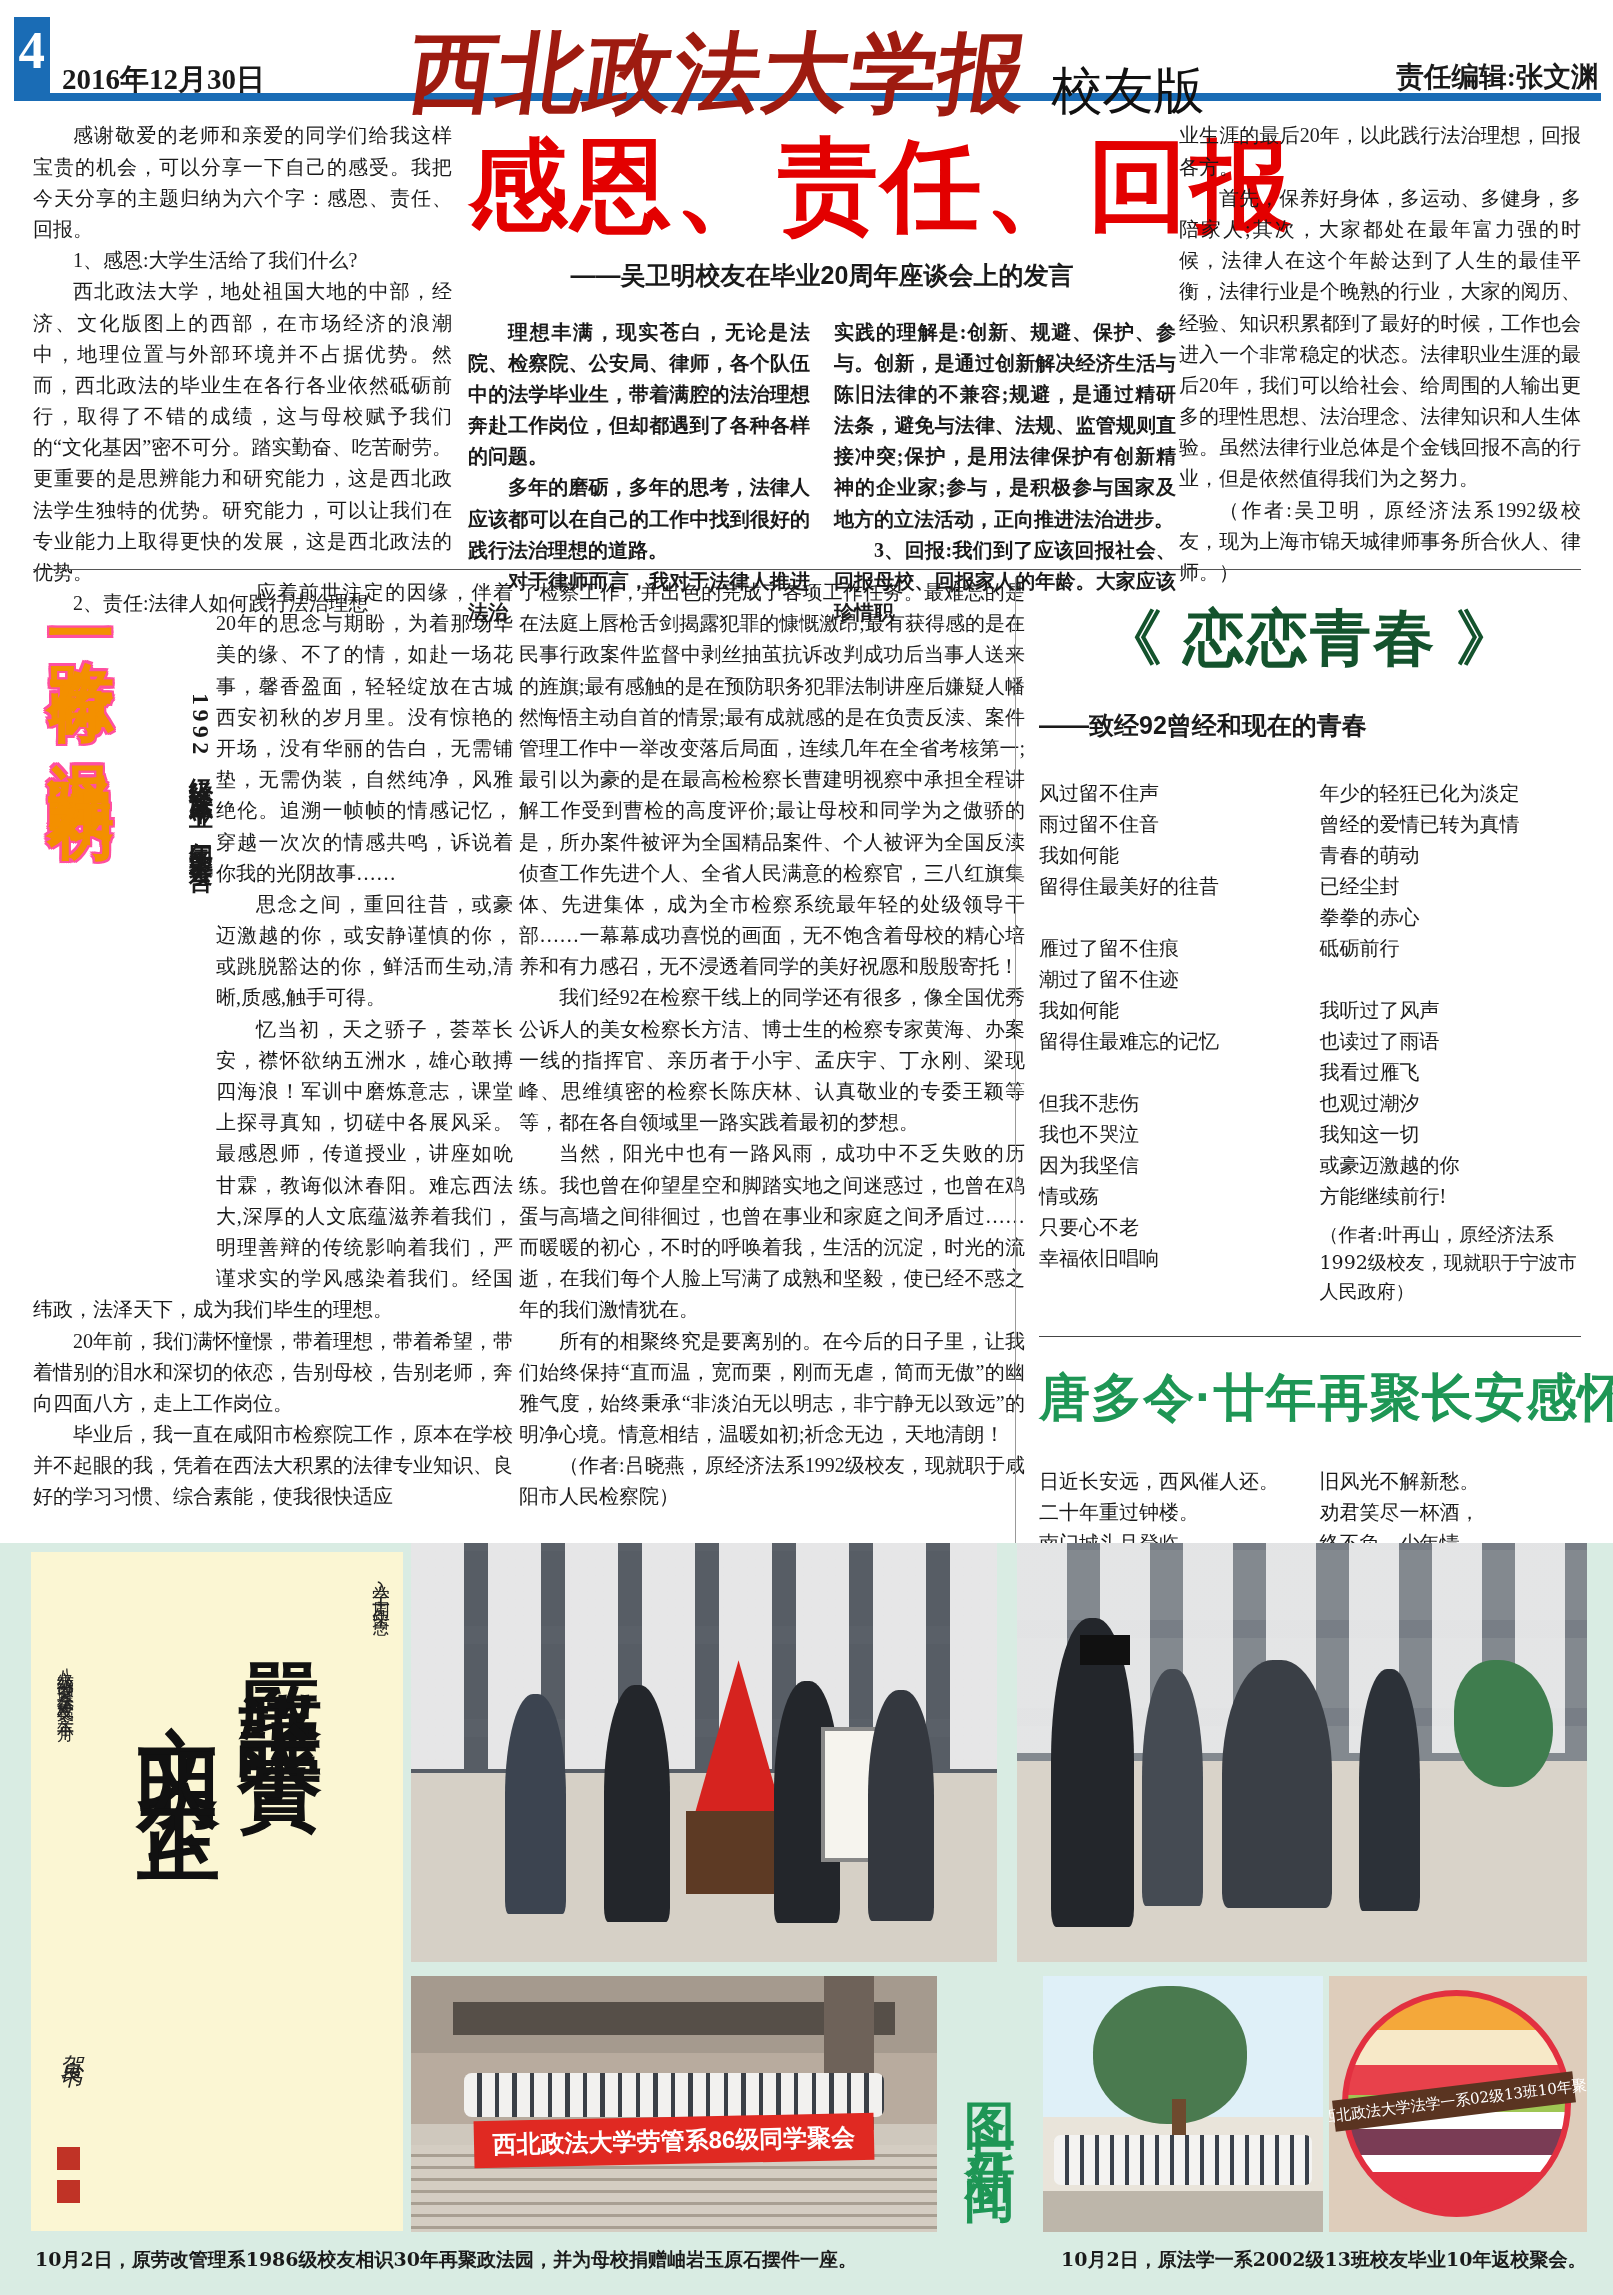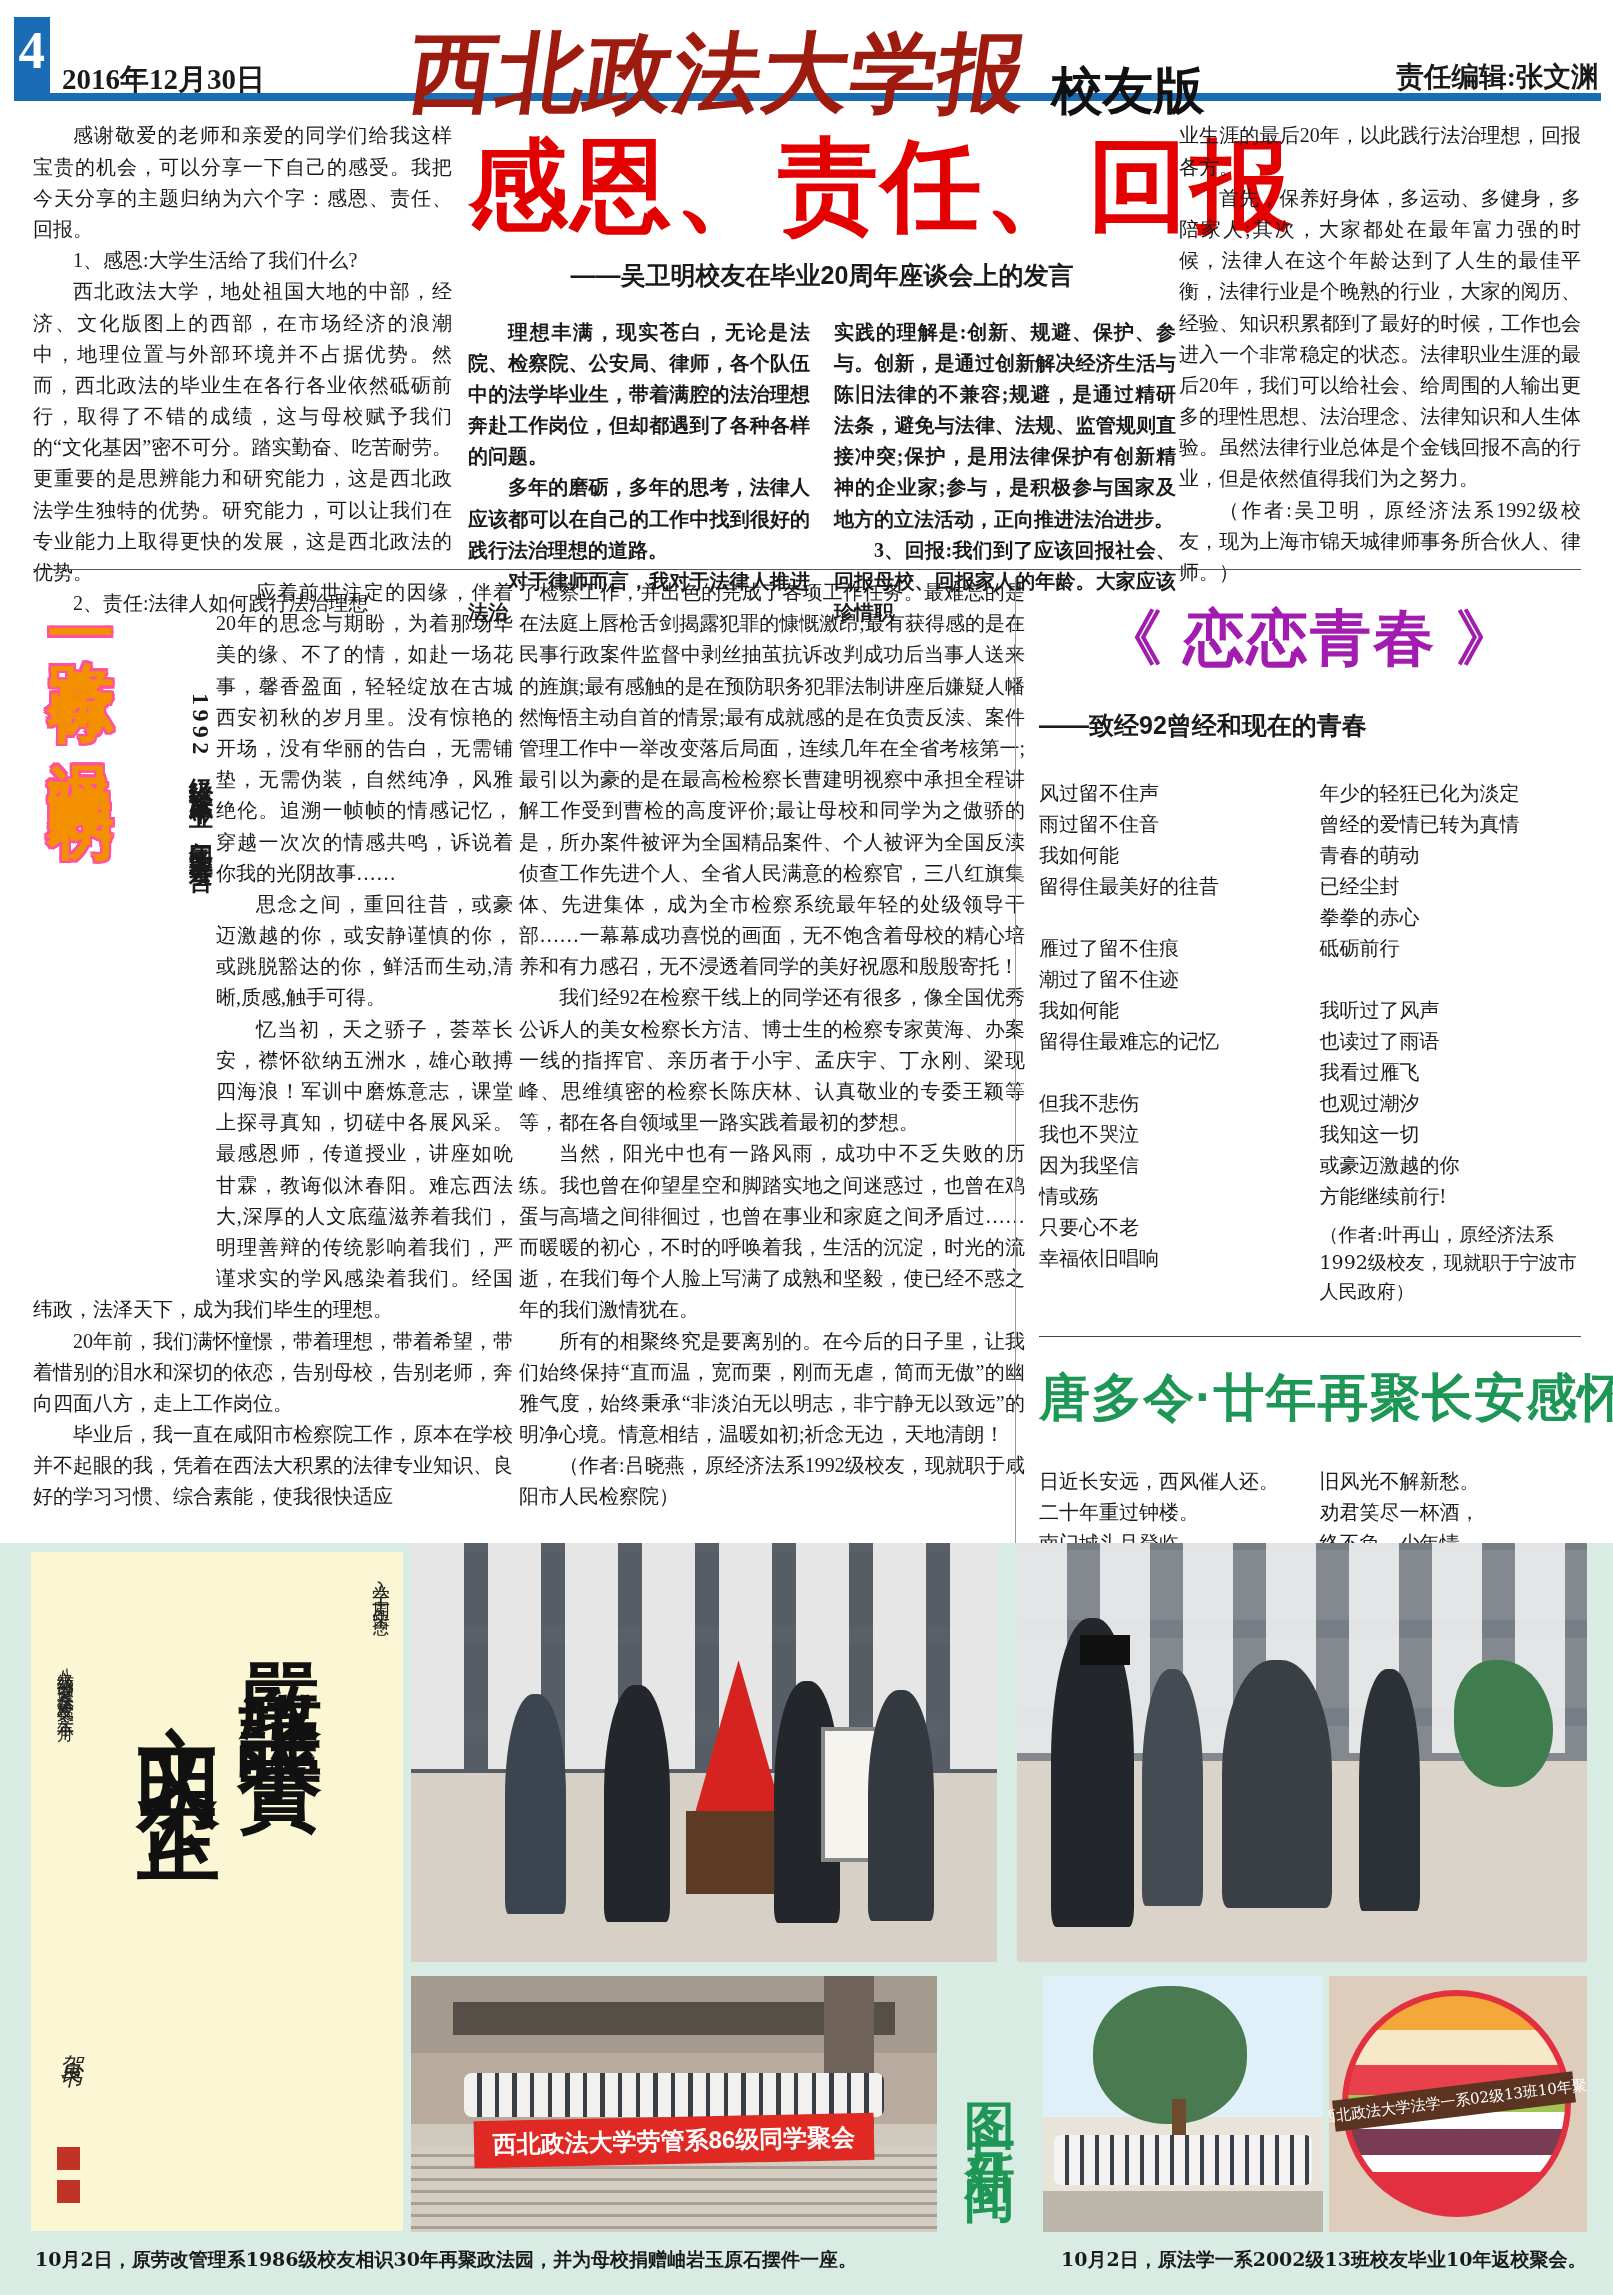--- a/index.html
+++ b/index.html
@@ -10,21 +10,21 @@
   
   .hdr{position:absolute;left:0;top:0;width:1614px;height:110px;}
   .pagenum-box{position:absolute;left:13.8px;top:16.5px;width:36px;height:84px;background:#1a6cb5;}
   .pagenum{display:block;text-align:center;color:#fff;font-family:"Liberation Serif",serif;
            font-weight:bold;font-size:53px;line-height:66px;}
   .hdr-bar{position:absolute;left:50px;top:93px;width:1551px;height:8.3px;background:#1a6cb5;}
   .hdr-date{position:absolute;left:62px;top:60px;font-size:29px;font-weight:bold;}
   .masthead{position:absolute;left:0;top:15.4px;width:1614px;text-align:center;white-space:nowrap;}
   .masthead .mh-main{font-size:87px;font-weight:bold;color:#9e1b10;display:inline-block;
            transform:skewX(-8deg);letter-spacing:1.1px;font-family:"DejaVu Serif",serif;}
-  .masthead .mh-ed{font-size:51px;font-weight:700;color:#111;display:inline-block;
+  .masthead .mh-ed{font-size:51px;font-weight:400;color:#111;display:inline-block;
            font-family:"Liberation Sans",sans-serif;vertical-align:-4.4px;margin-left:23px;}
   .hdr-editor{position:absolute;right:15.4px;top:58px;font-size:27.6px;font-weight:bold;}
 
   
   .para{font-size:20px;line-height:1.56;text-align:justify;text-indent:2em;margin:0;}
   .cont > .para:first-child{text-indent:0;}
   .author{font-size:19px;line-height:1.5;margin-top:7.7px;font-family:"DejaVu Serif",serif;}
 
   
   .a1{position:absolute;left:33px;top:116px;width:1548px;height:449px;}
@@ -48,21 +48,21 @@
           font-size:67px;letter-spacing:8.8px;color:#f39000;line-height:1.45;
           text-shadow:2.2px 2.2px 0 #ff4fa0,-2.2px -2.2px 0 #ff4fa0,2.2px -2.2px 0 #ff4fa0,-2.2px 2.2px 0 #ff4fa0,
                       0 2.2px 0 #ff4fa0,0 -2.2px 0 #ff4fa0,2.2px 0 0 #ff4fa0,-2.2px 0 0 #ff4fa0;}
   .vsub{writing-mode:vertical-rl;font-size:24px;font-weight:bold;letter-spacing:4.4px;
         margin-top:94px;line-height:1.3;}
   .a2-mid{position:absolute;left:486px;top:0;width:506px;}
   .a2-right{position:absolute;left:982px;top:0;width:566px;border-left:0.6px solid #999;
             padding-left:23px;box-sizing:border-box;}
 
   
-  .p1-title{font-family:"Liberation Sans",sans-serif;font-weight:900;color:#a21caf;
+  .p1-title{font-family:"Liberation Sans",sans-serif;font-weight:900;color:#14532d;
             font-size:61px;text-align:center;letter-spacing:2.2px;margin-top:21px;white-space:nowrap;}
   .p1-sub{font-size:25px;font-weight:bold;margin-top:29px;
           font-family:"Liberation Sans",sans-serif;}
   .pcols{display:flex;gap:19px;margin-top:36px;}
   .pcol{flex:1;}
   .pline{font-size:20px;line-height:1.55;min-height:31px;}
   .prule{height:1.1px;background:#444;margin:31px 0 0 0;}
   .p2-title{font-family:"Liberation Sans",sans-serif;font-weight:900;color:#1e9655;
             font-size:51px;text-align:center;letter-spacing:1.1px;margin-top:26.4px;white-space:nowrap;}
   .p2-cols{margin-top:33px;}

